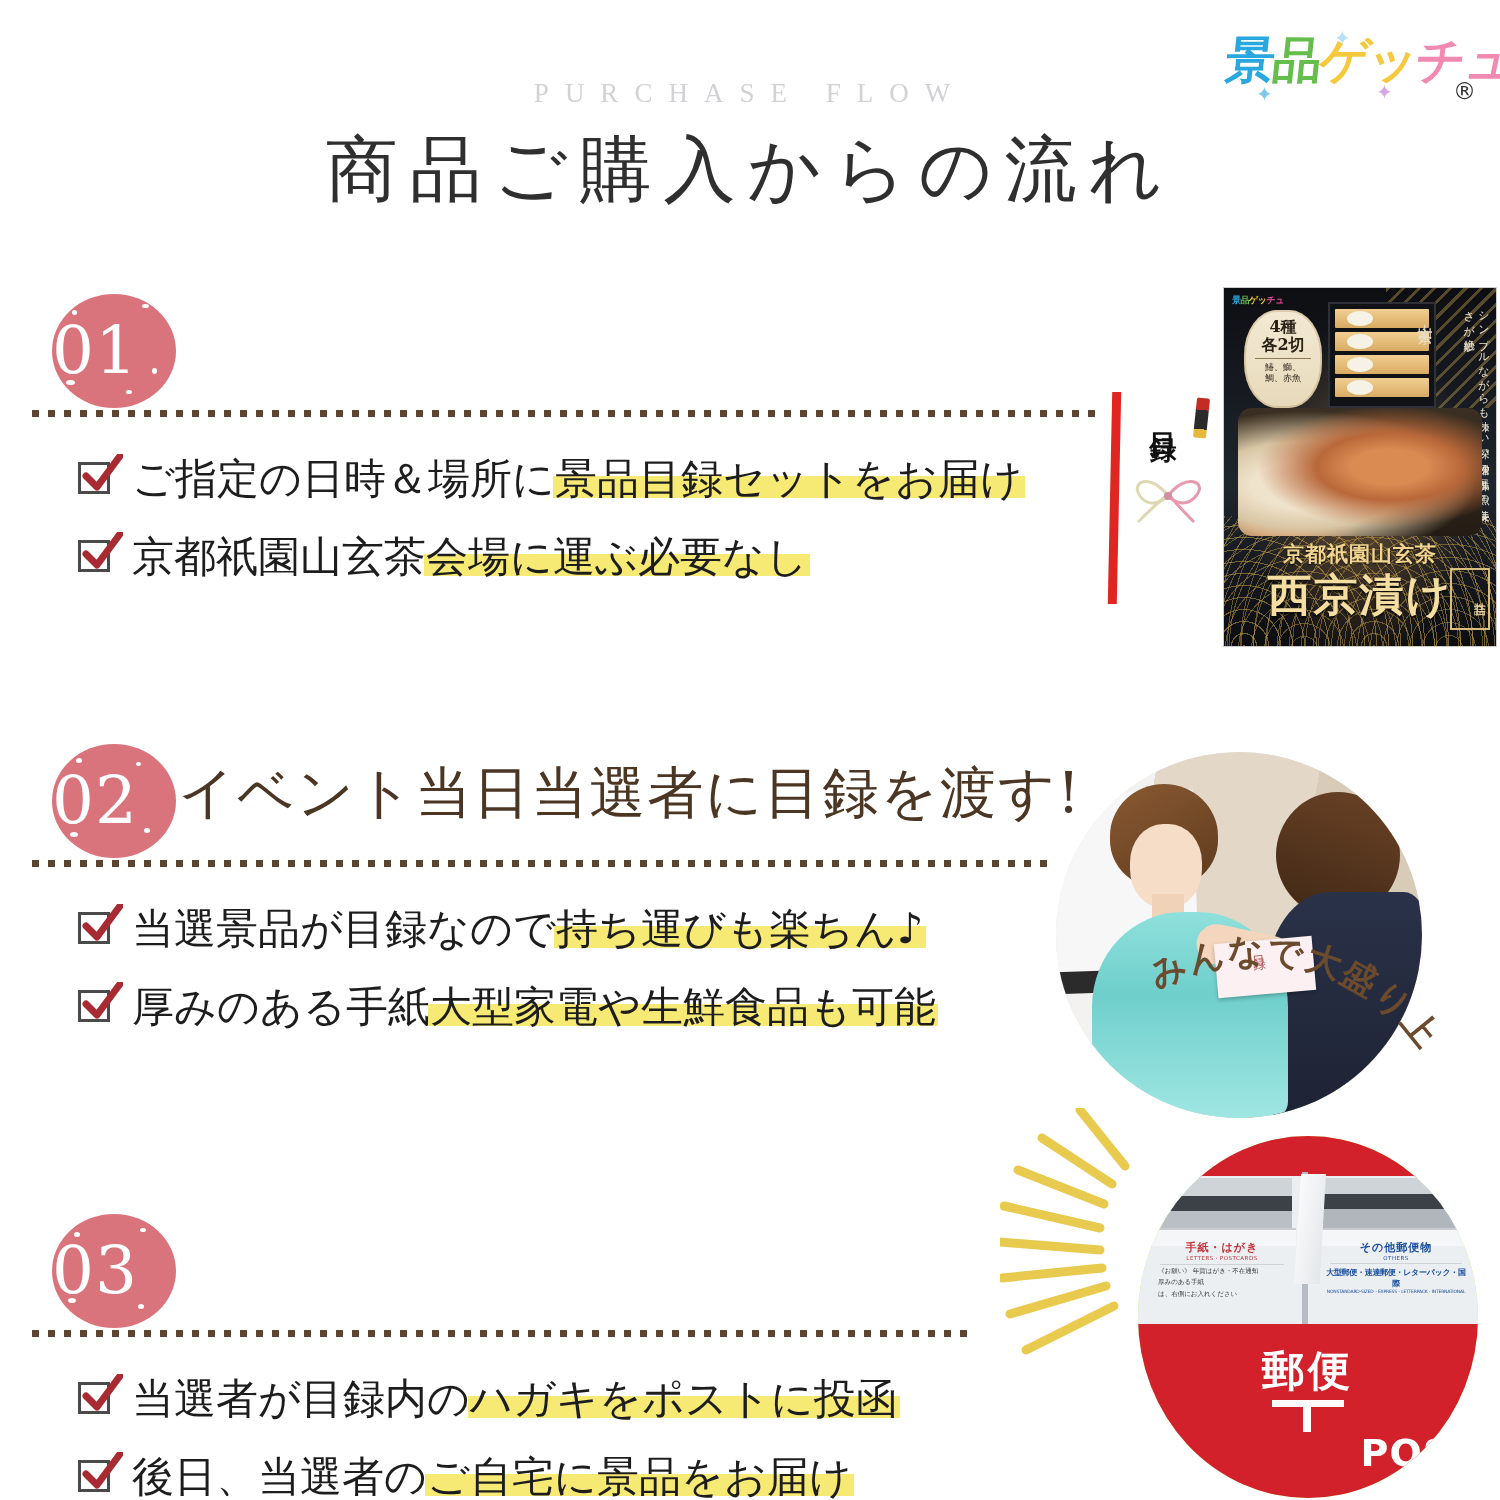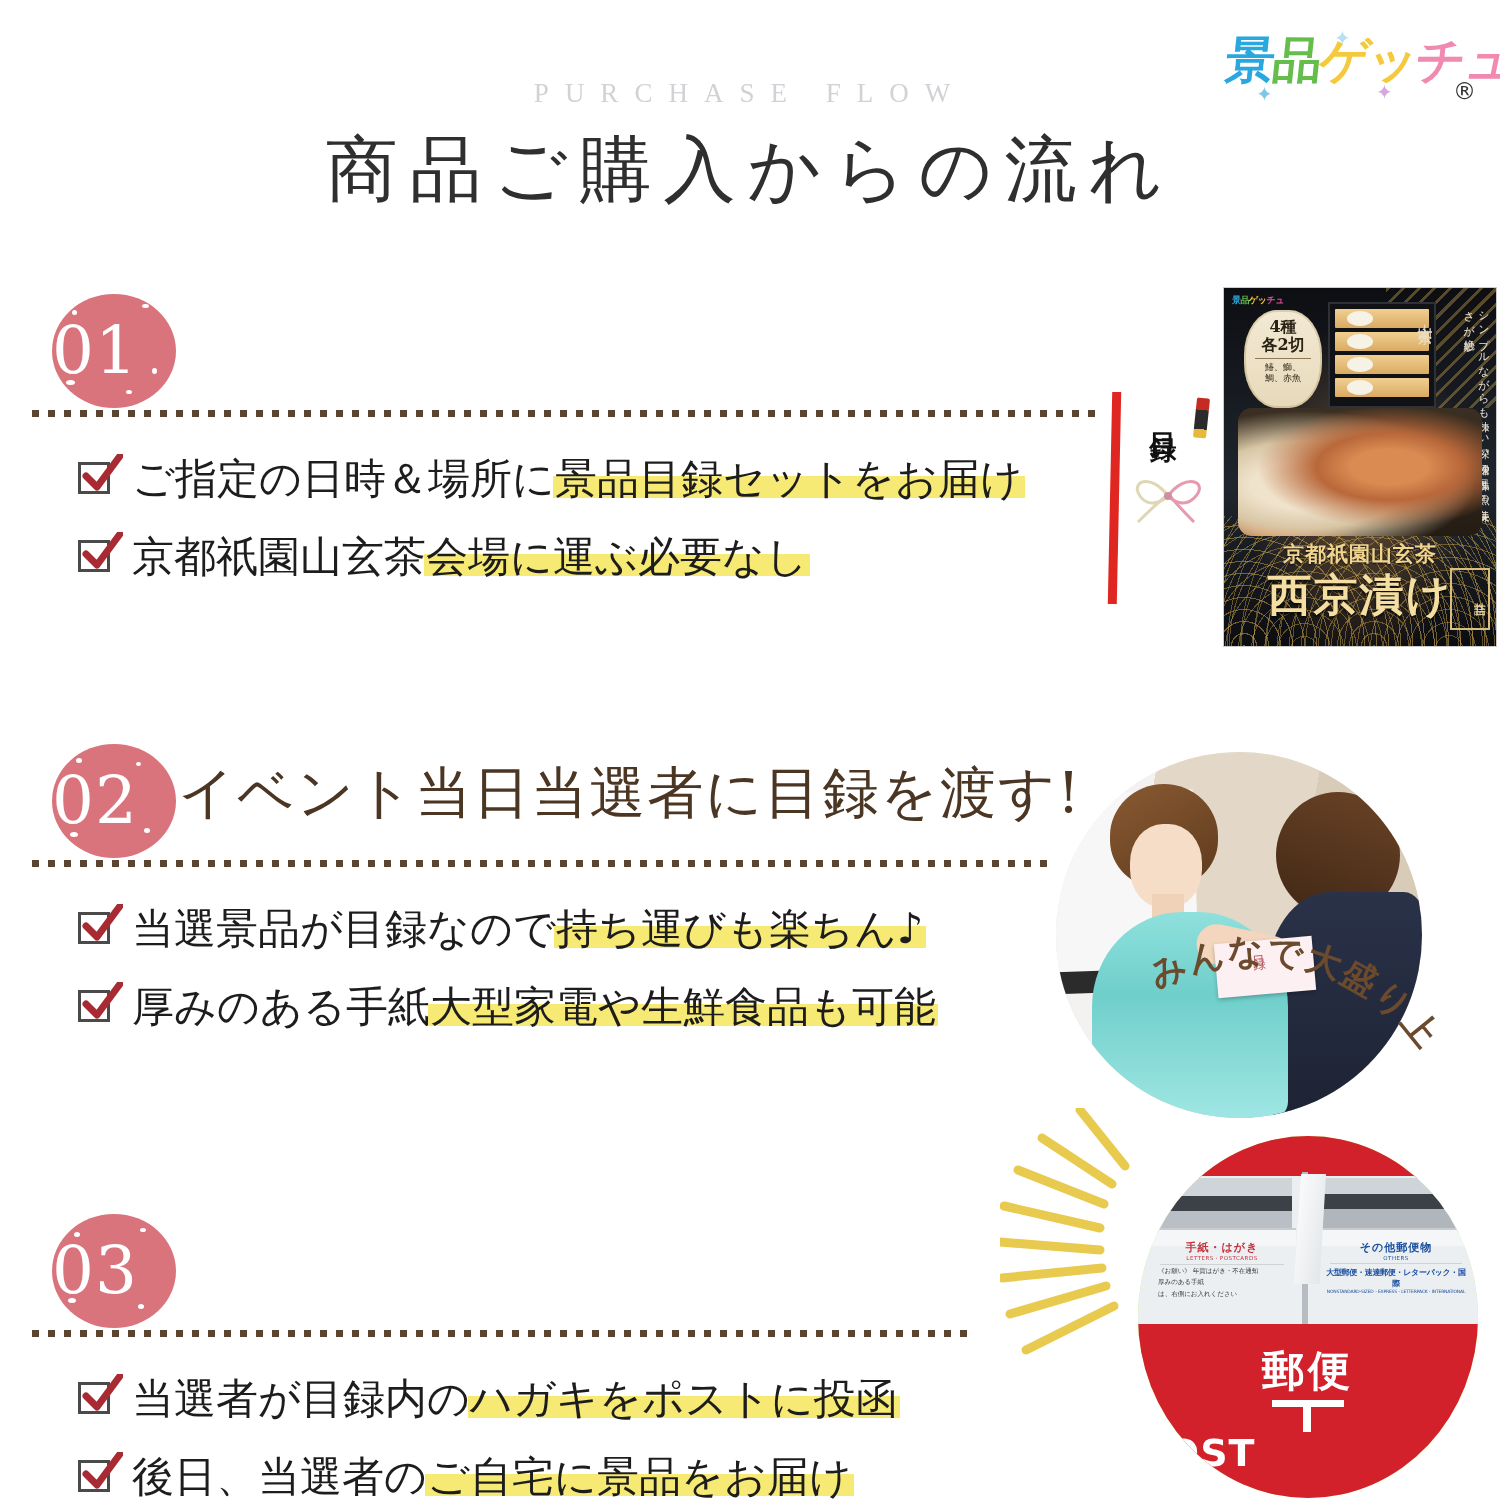--- a/index.html
+++ b/index.html
@@ -342,21 +342,21 @@
   .pb-yubin{
     position:absolute;left:0;top:26px;width:340px;text-align:center;
     color:#ffffff;font-size:42px;font-weight:bold;letter-spacing:4px;
     font-family:"DejaVu Sans","Liberation Sans",sans-serif;
     line-height:1;
   }
   .pb-mark{
     position:absolute;left:134px;top:74px;width:72px;height:34px;
   }
   .pb-post{
-    position:absolute;left:0;top:110px;width:340px;text-align:left;
+    position:absolute;left:0;top:110px;width:340px;text-align:right;
     color:#ffffff;font-size:38px;font-weight:bold;letter-spacing:1px;
     font-family:"DejaVu Sans","Liberation Sans",sans-serif;
     line-height:1;
   }
 </style>
 </head>
 <body>
 
 <div class="page">
 

